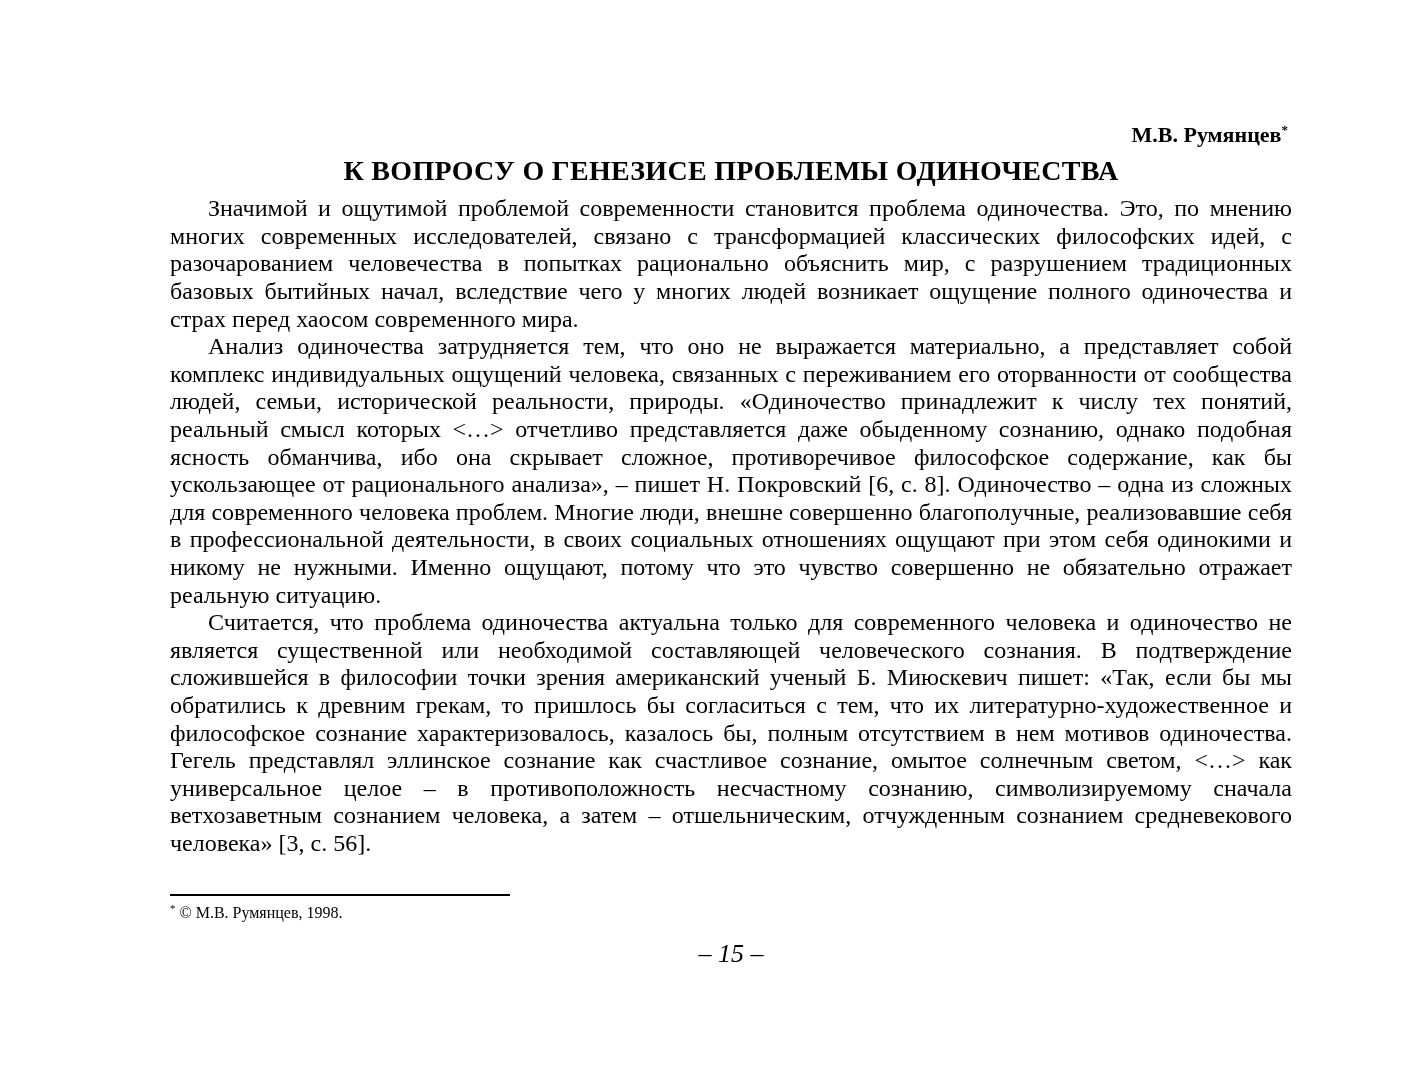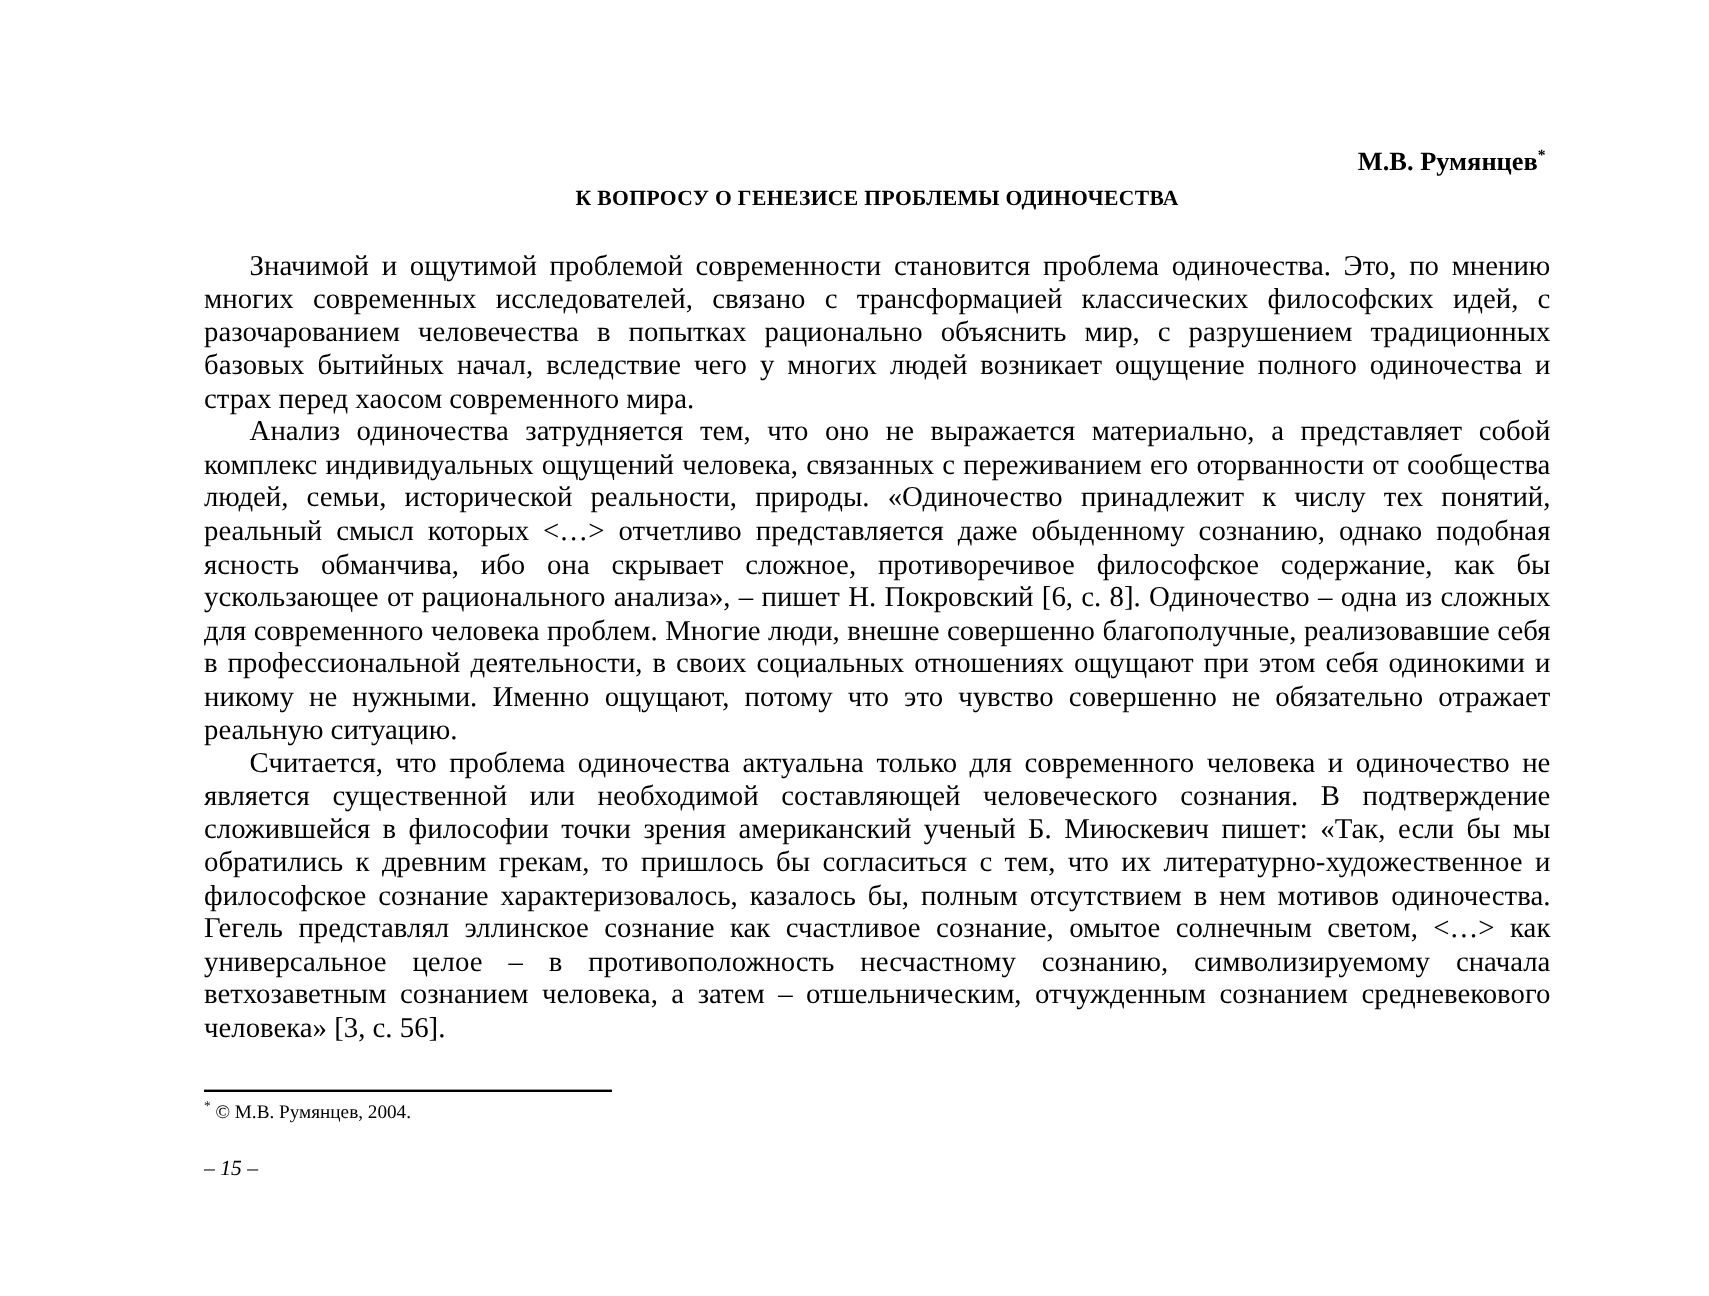--- a/index.html
+++ b/index.html
@@ -31,23 +31,23 @@
     margin-bottom: 8px;
     white-space: nowrap;
   }
   .author-line sup {
     font-size: 13px;
     font-weight: bold;
   }
   .title {
     text-align: center;
     font-weight: bold;
-    font-size: 18px;
+    font-size: 28px;
     letter-spacing: 0.3px;
-    margin: 0 0 33px 0;
+    margin: 0 0 8px 0;
   }
   .para {
     font-size: 24px;
     line-height: 27.6px;
     text-align: justify;
     text-indent: 38px;
     margin: 0;
     -webkit-hyphens: auto;
     hyphens: auto;
   }
@@ -59,23 +59,24 @@
     margin-bottom: 6px;
   }
   .footnote {
     font-size: 16px;
     line-height: 1.25;
   }
   .footnote sup {
     font-size: 11px;
   }
   .page-number {
+    text-align: center;
     font-style: italic;
-    font-size: 18px;
-    margin-top: 26px;
+    font-size: 26px;
+    margin-top: 16px;
   }
 </style>
 </head>
 <body>
 
 <div class="page">
   <div class="content">
 
     <div class="author-line">
       <span>М.В. Румянцев</span><sup>*</sup>
@@ -86,19 +87,19 @@
     <p class="para">Значимой и ощутимой проблемой современности становится проблема одиночества. Это, по мнению многих современных исследователей, связано с трансформацией классических философских идей, с разочарованием человечества в попытках рационально объяснить мир, с разрушением традиционных базовых бытийных начал, вследствие чего у многих людей возникает ощущение полного одиночества и страх перед хаосом современного мира.</p>
 
     <p class="para">Анализ одиночества затрудняется тем, что оно не выражается материально, а представляет собой комплекс индивидуальных ощущений человека, связанных с переживанием его оторванности от сообщества людей, семьи, исторической реальности, природы. «Одиночество принадлежит к числу тех понятий, реальный смысл которых &lt;…&gt; отчетливо представляется даже обыденному сознанию, однако подобная ясность обманчива, ибо она скрывает сложное, противоречивое философское содержание, как бы ускользающее от рационального анализа», – пишет Н. Покровский [6, с. 8]. Одиночество – одна из сложных для современного человека проблем. Многие люди, внешне совершенно благополучные, реализовавшие себя в профессиональной деятельности, в своих социальных отношениях ощущают при этом себя одинокими и никому не нужными. Именно ощущают, потому что это чувство совершенно не обязательно отражает реальную ситуацию.</p>
 
     <p class="para">Считается, что проблема одиночества актуальна только для современного человека и одиночество не является существенной или необходимой составляющей человеческого сознания. В подтверждение сложившейся в философии точки зрения американский ученый Б. Миюскевич пишет: «Так, если бы мы обратились к древним грекам, то пришлось бы согласиться с тем, что их литературно-художественное и философское сознание характеризовалось, казалось бы, полным отсутствием в нем мотивов одиночества. Гегель представлял эллинское сознание как счастливое сознание, омытое солнечным светом, &lt;…&gt; как универсальное целое – в противоположность несчастному сознанию, символизируемому сначала ветхозаветным сознанием человека, а затем – отшельническим, отчужденным сознанием средневекового человека» [3, с. 56].</p>
 
     <div class="footnote-sep"></div>
 
     <div class="footnote">
       <sup>*</sup>
-      <span>© М.В. Румянцев, 2004.</span>
+      <span>© М.В. Румянцев, 1998.</span>
     </div>
 
     <div class="page-number">– 15 –</div>
 
   </div>
 </div>
 
 </body></html>

